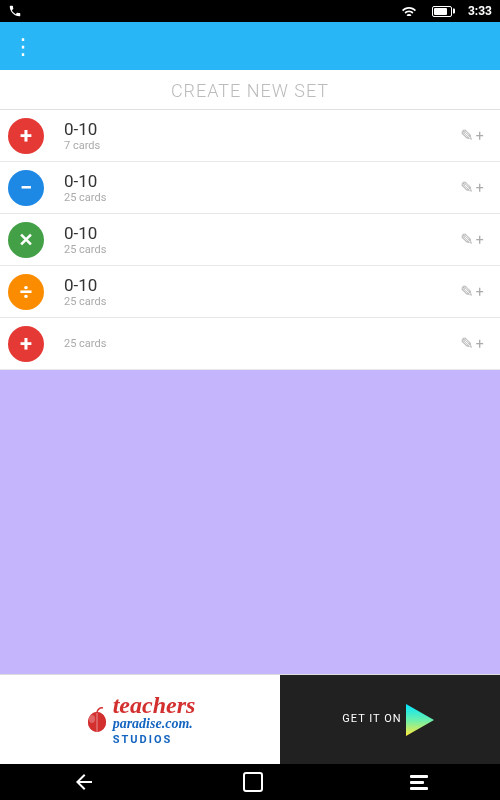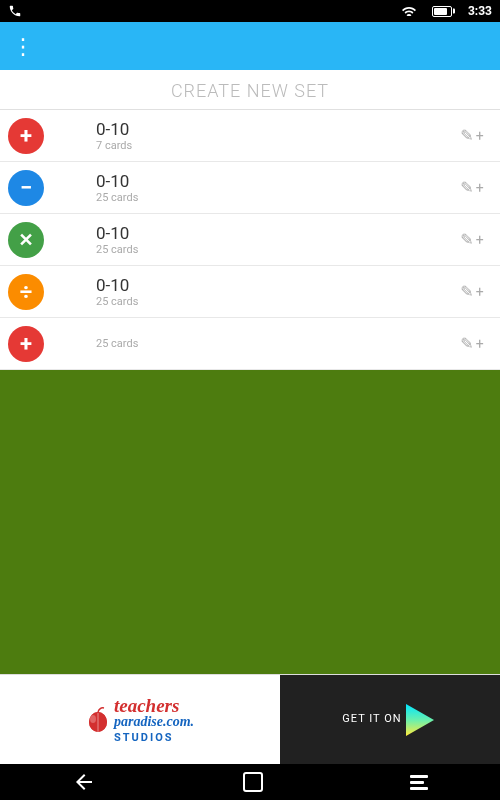--- a/index.html
+++ b/index.html
@@ -194,21 +194,20 @@
       flex-shrink: 0;
     }
     .type-icon.add { background: #e53935; }
     .type-icon.subtract { background: #1e88e5; }
     .type-icon.multiply { background: #43a047; }
     .type-icon.divide { background: #fb8c00; }
 
     .card-info {
       flex: 1;
       padding-left: 20px;
-      margin-left: 32px;
     }
     .card-range {
       font-size: 17px;
       color: #333;
       font-weight: 400;
     }
     .card-count {
       font-size: 11px;
       color: #aaa;
     }
@@ -321,40 +320,40 @@
       border-radius: 1px;
     }
 
     .main-content {
       position: absolute;
       top: 70px;
       left: 0;
       right: 0;
       bottom: 126px;
       overflow-y: auto;
-      background: #4d7c0f;
+      background: #c4b5fd;
     }
 
     
     .tp-logo-wrap {
       display: flex;
       align-items: center;
       gap: 4px;
     }
     .tp-apple {
       width: 24px;
       height: 28px;
     }
     .tp-text-col {
       display: flex;
       flex-direction: column;
     }
     .tp-teachers {
       color: #d32f2f;
-      font-size: 19px;
+      font-size: 24px;
       font-weight: bold;
       font-family: Georgia, serif;
       font-style: italic;
       line-height: 1;
     }
     .tp-paradise {
       color: #1565c0;
       font-size: 14px;
       font-weight: bold;
       font-family: Georgia, serif;

